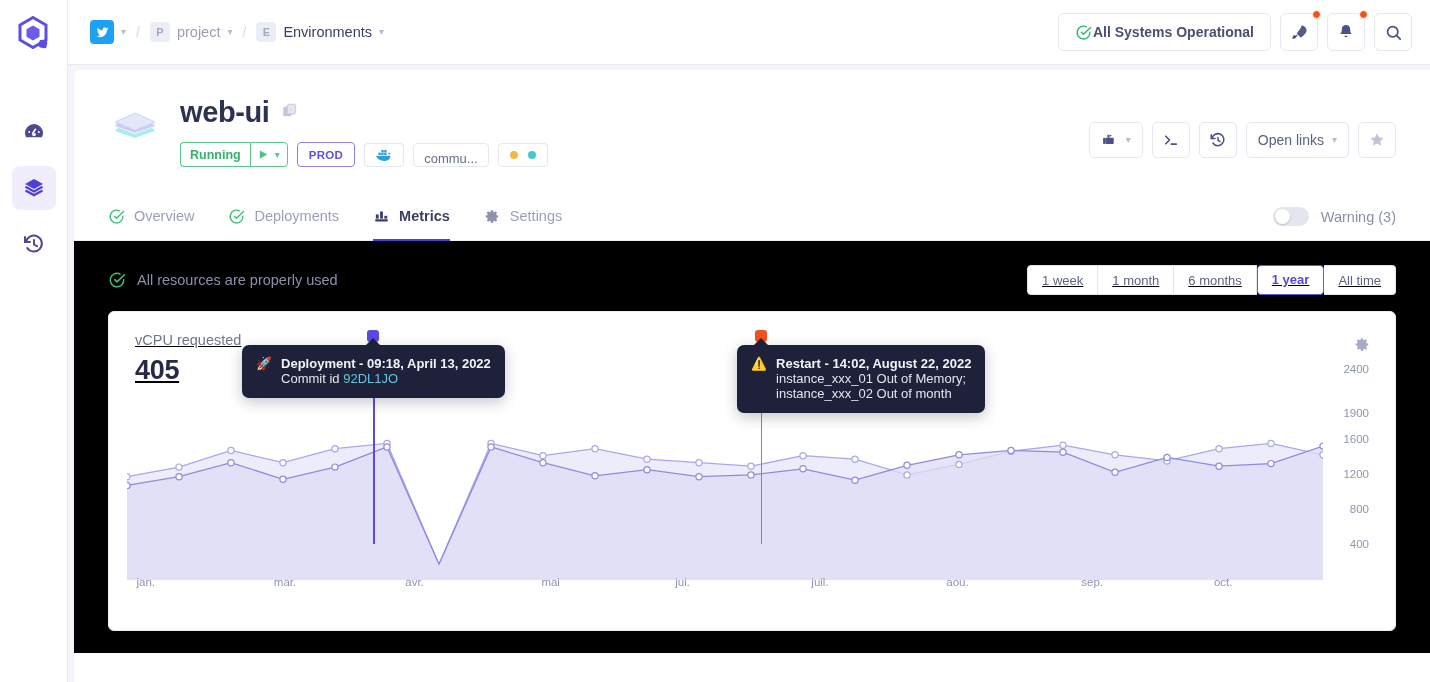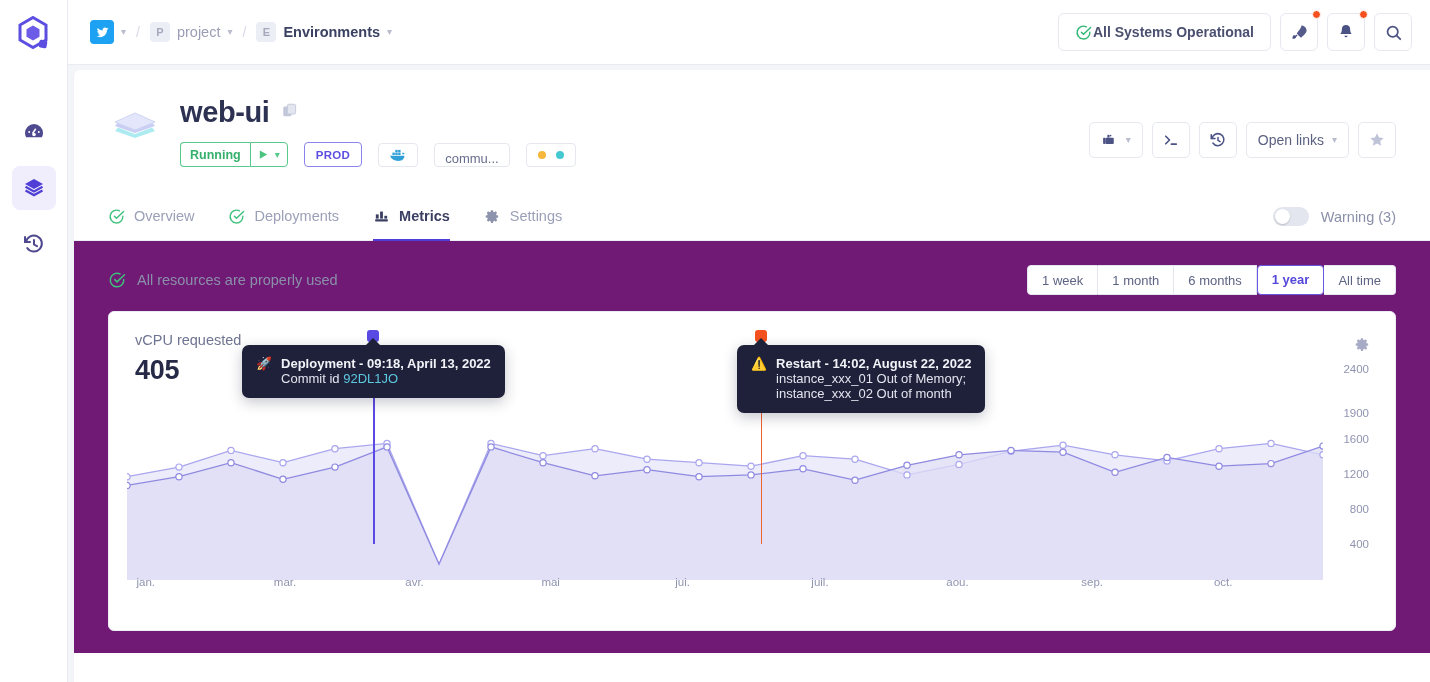--- a/index.html
+++ b/index.html
@@ -30,21 +30,21 @@
   
   #topbar {
     position: absolute; left: 68px; top: 0; width: 1362px; height: 65px;
     background: #ffffff; border-bottom: 1px solid #e9eaf2;
     display: flex; align-items: center; padding: 0 18px 0 22px;
   }
   #breadcrumb { display: flex; align-items: center; gap: 0px; }
   .bc-group { display: flex; align-items: center; gap: 7px; }
   .bc-sep { color: #d7d9e6; margin: 0 10px; font-size: 14px; }
   .bc-label { font-size: 14.5px; color: #9a9db4; }
-  .bc-label.current { color: #3b4162; font-weight: 700; }
+  .bc-label.current { color: #3b4162; font-weight: 400; }
   .bc-chip {
     width: 20px; height: 20px; border-radius: 4px; background: #eceef6;
     color: #a6a9bd; font-size: 11px; display: flex; align-items: center;
     justify-content: center; font-weight: 600;
   }
   .bc-twitter {
     width: 24px; height: 24px; border-radius: 4px; background: #1da1f2;
     display: flex; align-items: center; justify-content: center;
   }
   .caret { color: #b9bccd; font-size: 10px; line-height: 1; }
@@ -72,21 +72,21 @@
     box-shadow: 0 1px 2px rgba(40,45,80,.05);
   }
 
   
   #proj-header { padding: 26px 34px 0 34px; display: flex; align-items: flex-start; }
   #proj-icon { width: 54px; height: 54px; margin-right: 18px; margin-top: 8px; }
   #proj-title-row { display: flex; align-items: center; gap: 12px; }
   #proj-title { font-size: 29px; font-weight: 700; color: #2e3252; letter-spacing: -.4px; }
   #copy-icon { cursor: pointer; }
 
-  #badges { display: flex; align-items: center; gap: 16px; margin-top: 13px; }
+  #badges { display: flex; align-items: center; gap: 9px; margin-top: 13px; }
   .badge-box {
     height: 24px; border: 1px solid #e6e8f0; border-radius: 4px; background: #fff;
     display: flex; align-items: center; padding: 0 8px; font-size: 12px; color: #606686;
   }
   #running-group { display: flex; align-items: stretch; height: 25px; }
   #running-lbl {
     border: 1px solid #57c98a; border-right: none; border-radius: 4px 0 0 4px;
     color: #35b16d; font-size: 12.5px; font-weight: 600; padding: 0 9px;
     display: flex; align-items: center; background: #fff;
   }
@@ -129,21 +129,21 @@
     width: 36px; height: 19px; border-radius: 10px; background: #e3e5ef;
     position: relative; cursor: pointer;
   }
   #warn-switch .knob {
     position: absolute; top: 2px; left: 2px; width: 15px; height: 15px;
     border-radius: 50%; background: #fff; box-shadow: 0 1px 2px rgba(0,0,0,.18);
   }
   #warn-label { font-size: 14.5px; color: #8b90aa; }
 
   
-  #content { background: #701a75; height: 412px; padding: 22px 34px 0 34px; }
+  #content { background: #000000; height: 412px; padding: 22px 34px 0 34px; text-decoration: underline; }
   #resource-row { display: flex; align-items: center; height: 34px; }
   #resource-text { font-size: 14.5px; color: #8b90aa; margin-left: 11px; }
   #range-group { margin-left: auto; display: flex; }
   .range-btn {
     height: 30px; padding: 0 14px; border: 1px solid #e3e5ef; border-left: none;
     background: #fff; font-size: 13px; color: #5d6383; display: flex;
     align-items: center; cursor: pointer;
   }
   .range-btn:first-child { border-left: 1px solid #e3e5ef; border-radius: 4px 0 0 4px; }
   .range-btn:last-child { border-radius: 0 4px 4px 0; }

